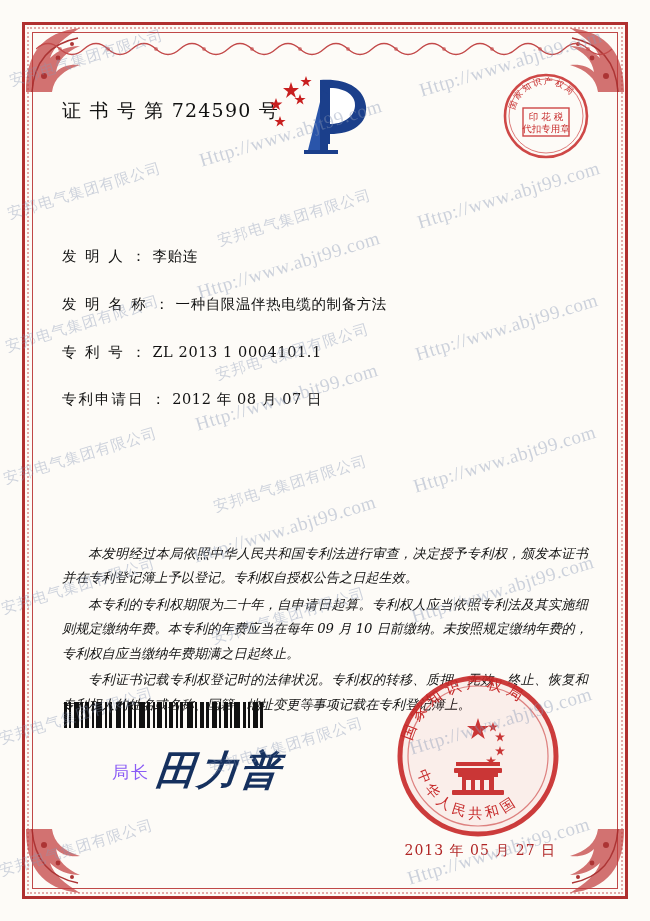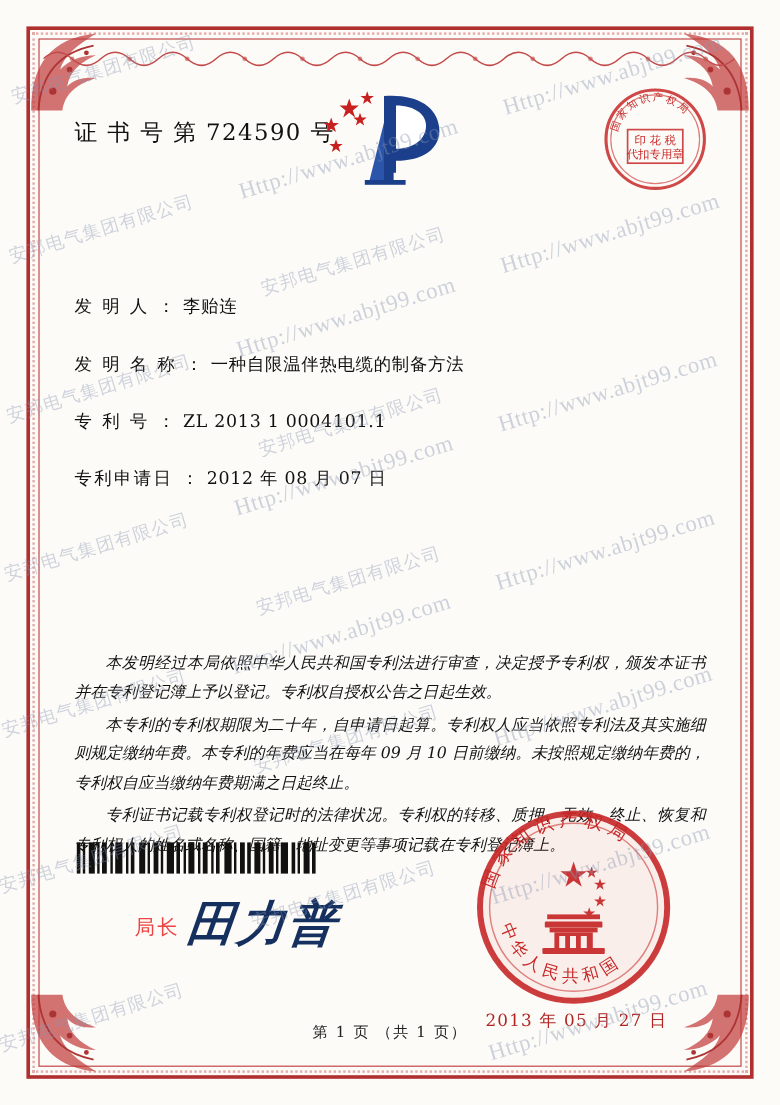--- a/index.html
+++ b/index.html
@@ -194,21 +194,21 @@
   .sign-row {
     position: absolute;
     left: 60px;
     top: 700px;
     display: flex;
     align-items: flex-end;
   }
   .sign-label {
     font-size: 17px;
     letter-spacing: 2px;
-    color: #ef4444;
+    color: #8b5cf6;
     margin-right: 6px;
     padding-bottom: 6px;
   }
   .signature {
     font-family: "DejaVu Serif", serif;
     font-size: 40px;
     font-style: italic;
     font-weight: bold;
     color: #15305e;
     letter-spacing: 2px;
@@ -480,21 +480,20 @@
           <rect x="90" y="108" width="5" height="10" fill="#fdfbf7"></rect>
           <rect x="58" y="118" width="52" height="5" rx="1"></rect>
           <rect x="62" y="90" width="44" height="4"></rect>
         </g>
         <circle cx="84" cy="84" r="78" fill="#c62828" opacity=".06"></circle>
       </svg>
     </div>
 
     <div class="seal-date">2013 年 05 月 27 日</div>
 
-    <div class="footer">第 1 页 （共 1 页）</div>
   </div>
 
   <div class="watermarks">
     <div class="wm cn" style="left:10px;  top:72px;">安邦电气集团有限公司</div>
     <div class="wm cn" style="left:8px;   top:205px;">安邦电气集团有限公司</div>
     <div class="wm cn" style="left:6px;   top:338px;">安邦电气集团有限公司</div>
     <div class="wm cn" style="left:4px;   top:470px;">安邦电气集团有限公司</div>
     <div class="wm cn" style="left:2px;   top:600px;">安邦电气集团有限公司</div>
     <div class="wm cn" style="left:0px;   top:730px;">安邦电气集团有限公司</div>
     <div class="wm cn" style="left:0px;   top:862px;">安邦电气集团有限公司</div>

